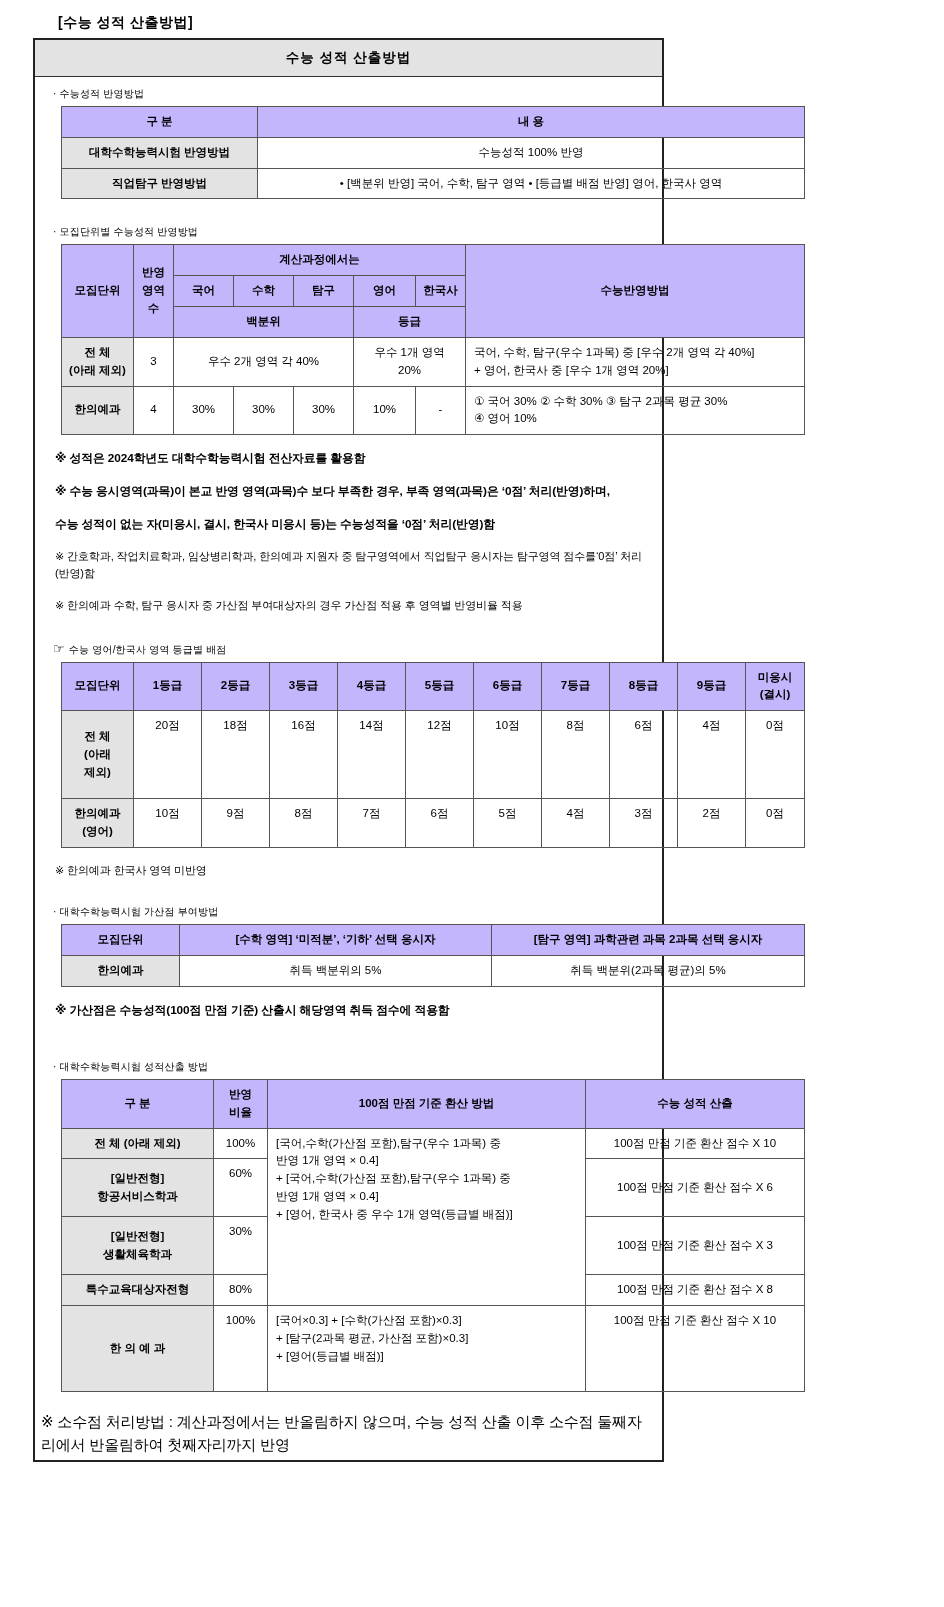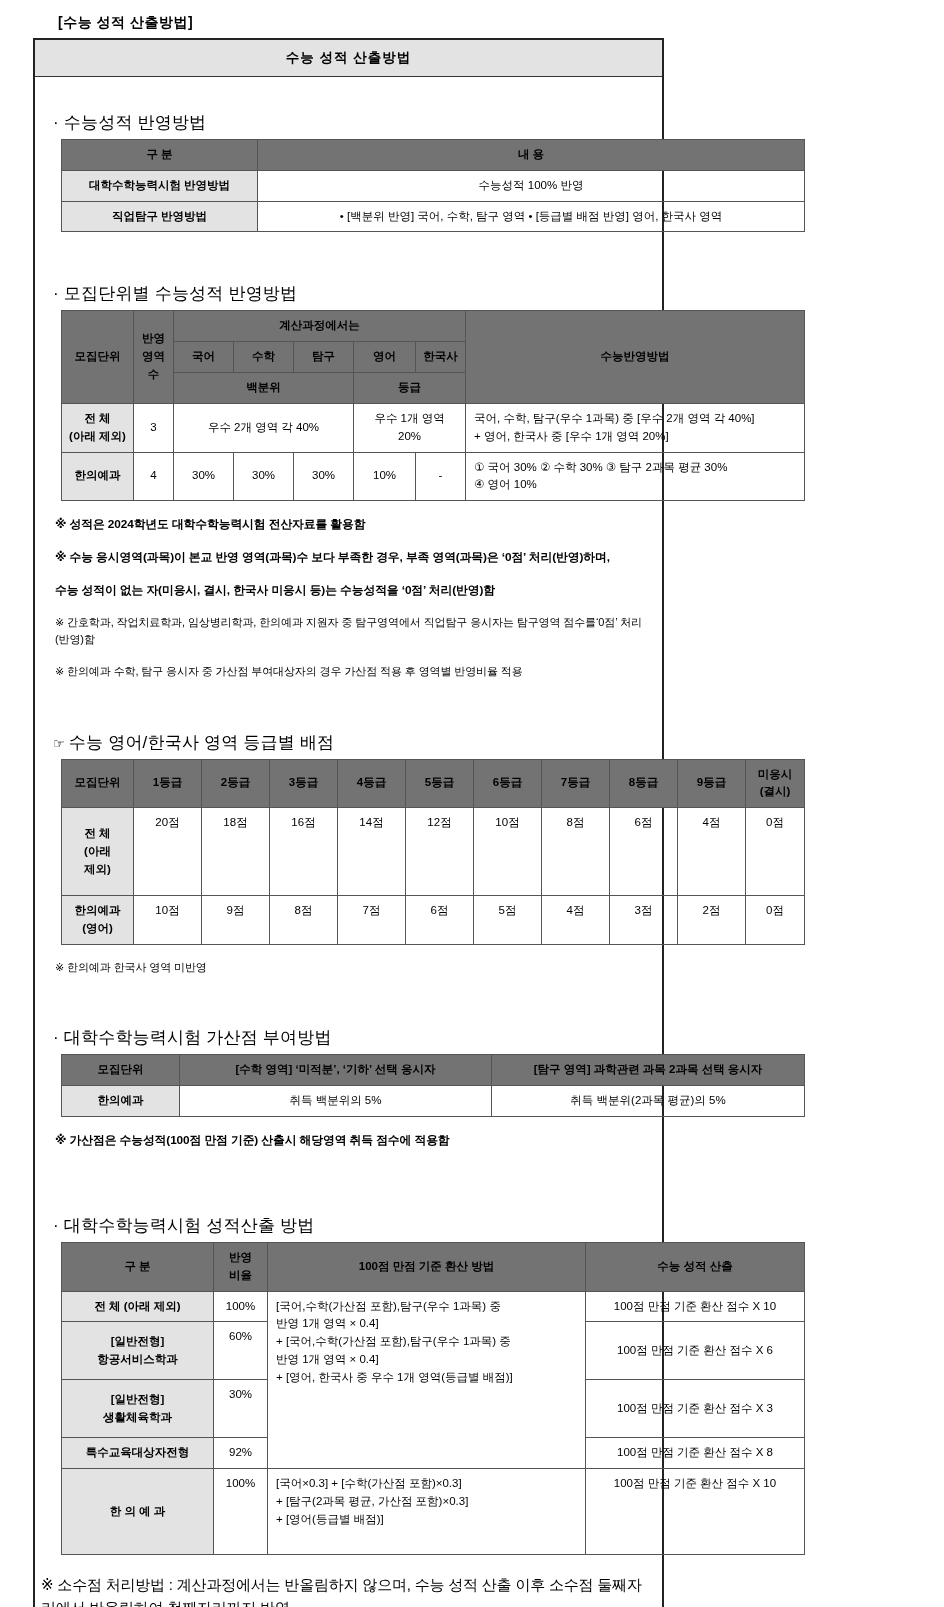--- a/index.html
+++ b/index.html
@@ -40,22 +40,22 @@
     font-weight: bold;
     letter-spacing: 1px;
     background: #e3e3e3;
     border-bottom: 1px solid #333;
     padding: 9px 0 9px 0;
   }
   .outer-body {
     padding: 10px 14px 12px 14px;
   }
   .sec-label {
-    font-size: 17px;
-    margin: 24px 0 5px 4px;
+    font-size: 10px;
+    margin: 0 0 5px 4px;
     letter-spacing: 0.2px;
     white-space: nowrap;
   }
   .sec-label.hand::before {
     content: "\261E";
     margin-right: 4px;
     font-size: 13px;
   }
   table.grid {
     border-collapse: collapse;
@@ -66,21 +66,21 @@
   table.grid th, table.grid td {
     border: 1px solid #555;
     font-size: 11.5px;
     padding: 6px 4px;
     text-align: center;
     vertical-align: middle;
     line-height: 1.55;
     word-break: keep-all;
   }
   table.grid th {
-    background: #737373;
+    background: #c4b5fd;
     font-weight: bold;
   }
   table.grid td.hd {
     background: #e3e3e3;
     font-weight: bold;
   }
   table.grid td.left {
     text-align: left;
     padding-left: 8px;
   }
@@ -326,21 +326,21 @@
             <td>100점 만점 기준 환산 점수 X 6</td>
           </tr>
           <tr style="height:58px">
             <td class="hd multi">[일반전형]
 생활체육학과</td>
             <td style="vertical-align:top">30%</td>
             <td>100점 만점 기준 환산 점수 X 3</td>
           </tr>
           <tr>
             <td class="hd">특수교육대상자전형</td>
-            <td>92%</td>
+            <td>80%</td>
             <td>100점 만점 기준 환산 점수 X 8</td>
           </tr>
           <tr style="height:86px">
             <td class="hd" style="vertical-align:middle">한 의 예 과</td>
             <td style="vertical-align:top">100%</td>
             <td class="left multi" style="vertical-align:top">[국어×0.3] + [수학(가산점 포함)×0.3]
 + [탐구(2과목 평균, 가산점 포함)×0.3]
 + [영어(등급별 배점)]</td>
             <td style="vertical-align:top">100점 만점 기준 환산 점수 X 10</td>
           </tr>

